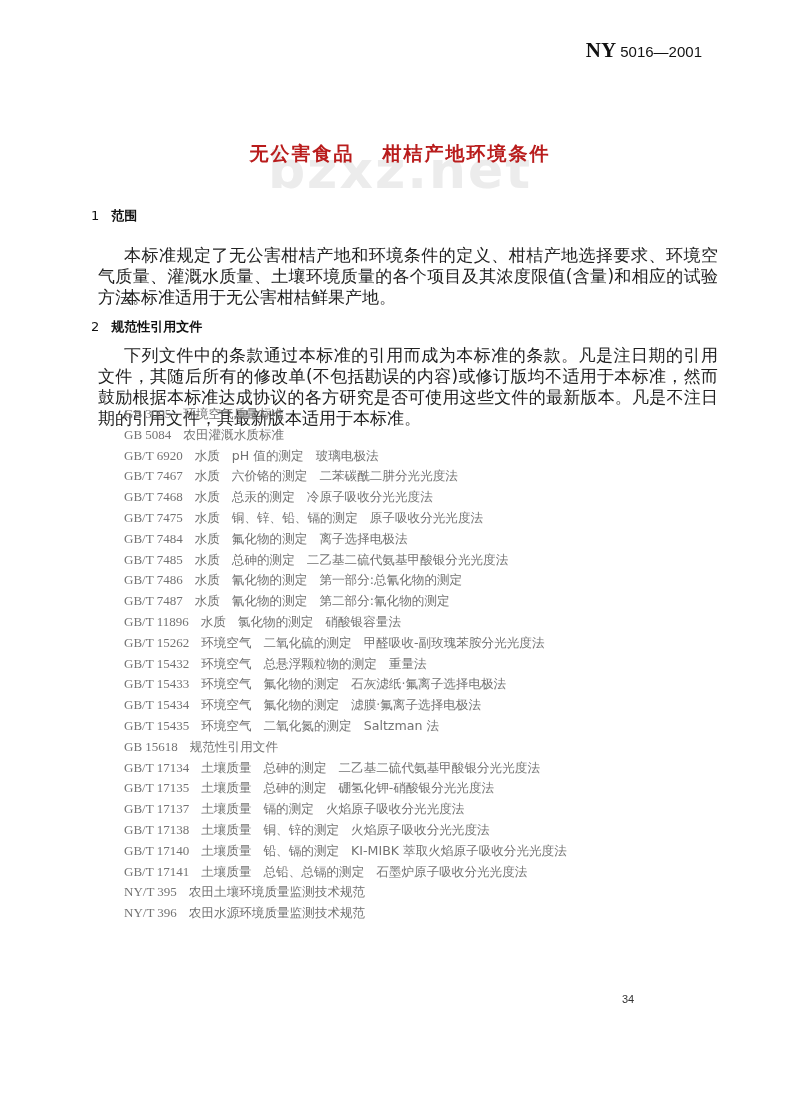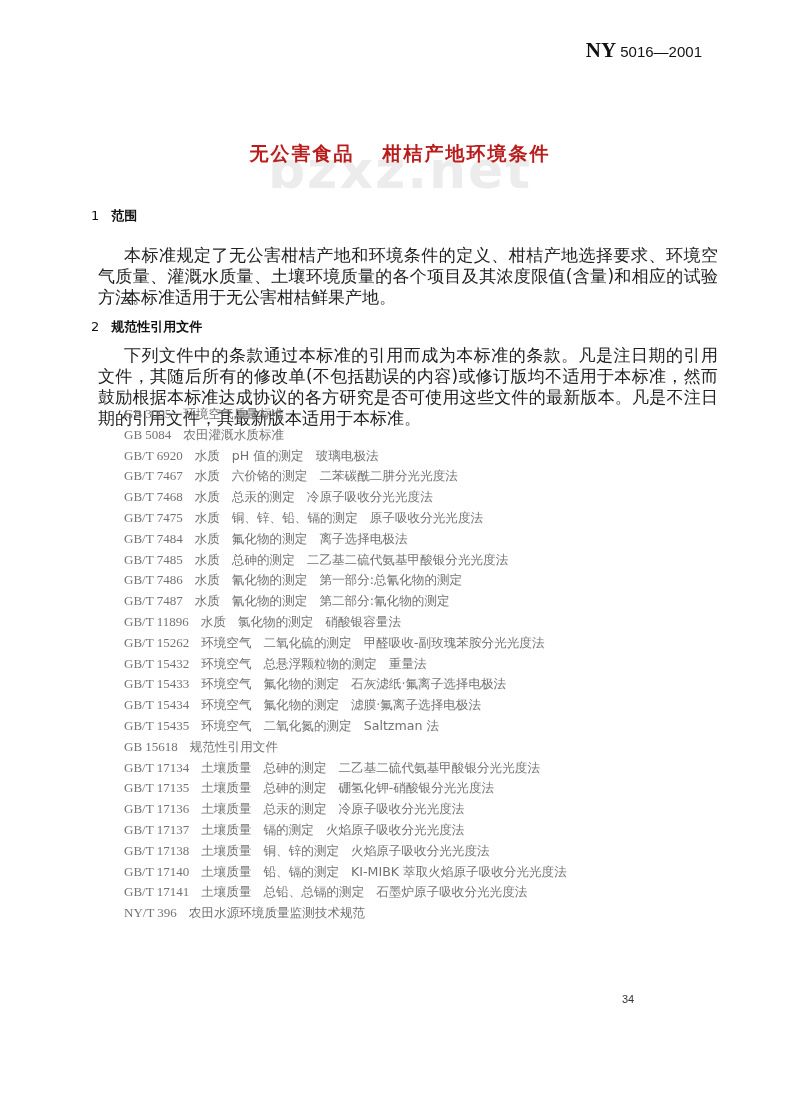--- a/index.html
+++ b/index.html
@@ -76,21 +76,21 @@
     <div class="ref"><span class="code">GB/T 7487</span><span class="part">水质</span><span class="part">氰化物的测定</span><span class="part">第二部分:氰化物的测定</span></div>
     <div class="ref"><span class="code">GB/T 11896</span><span class="part">水质</span><span class="part">氯化物的测定</span><span class="part">硝酸银容量法</span></div>
     <div class="ref"><span class="code">GB/T 15262</span><span class="part">环境空气</span><span class="part">二氧化硫的测定</span><span class="part">甲醛吸收-副玫瑰苯胺分光光度法</span></div>
     <div class="ref"><span class="code">GB/T 15432</span><span class="part">环境空气</span><span class="part">总悬浮颗粒物的测定</span><span class="part">重量法</span></div>
     <div class="ref"><span class="code">GB/T 15433</span><span class="part">环境空气</span><span class="part">氟化物的测定</span><span class="part">石灰滤纸·氟离子选择电极法</span></div>
     <div class="ref"><span class="code">GB/T 15434</span><span class="part">环境空气</span><span class="part">氟化物的测定</span><span class="part">滤膜·氟离子选择电极法</span></div>
     <div class="ref"><span class="code">GB/T 15435</span><span class="part">环境空气</span><span class="part">二氧化氮的测定</span><span class="part">Saltzman 法</span></div>
     <div class="ref"><span class="code">GB 15618</span><span class="part">规范性引用文件</span></div>
     <div class="ref"><span class="code">GB/T 17134</span><span class="part">土壤质量</span><span class="part">总砷的测定</span><span class="part">二乙基二硫代氨基甲酸银分光光度法</span></div>
     <div class="ref"><span class="code">GB/T 17135</span><span class="part">土壤质量</span><span class="part">总砷的测定</span><span class="part">硼氢化钾-硝酸银分光光度法</span></div>
-    <div class="ref"><span class="code">GB/T 17136</span><span class="part">土壤质量</span><span class="part">总汞的测定</span><span class="part">冷原子吸收分光光度法</span></div>
     <div class="ref"><span class="code">GB/T 17137</span><span class="part">土壤质量</span><span class="part">镉的测定</span><span class="part">火焰原子吸收分光光度法</span></div>
     <div class="ref"><span class="code">GB/T 17138</span><span class="part">土壤质量</span><span class="part">铜、锌的测定</span><span class="part">火焰原子吸收分光光度法</span></div>
     <div class="ref"><span class="code">GB/T 17140</span><span class="part">土壤质量</span><span class="part">铅、镉的测定</span><span class="part">KI-MIBK 萃取火焰原子吸收分光光度法</span></div>
     <div class="ref"><span class="code">GB/T 17141</span><span class="part">土壤质量</span><span class="part">总铅、总镉的测定</span><span class="part">石墨炉原子吸收分光光度法</span></div>
+    <div class="ref"><span class="code">NY/T 395</span><span class="part">农田土壤环境质量监测技术规范</span></div>
     <div class="ref"><span class="code">NY/T 396</span><span class="part">农田水源环境质量监测技术规范</span></div>
   </div>
 
 <div class="page-num">34</div>
 
 </body></html>

